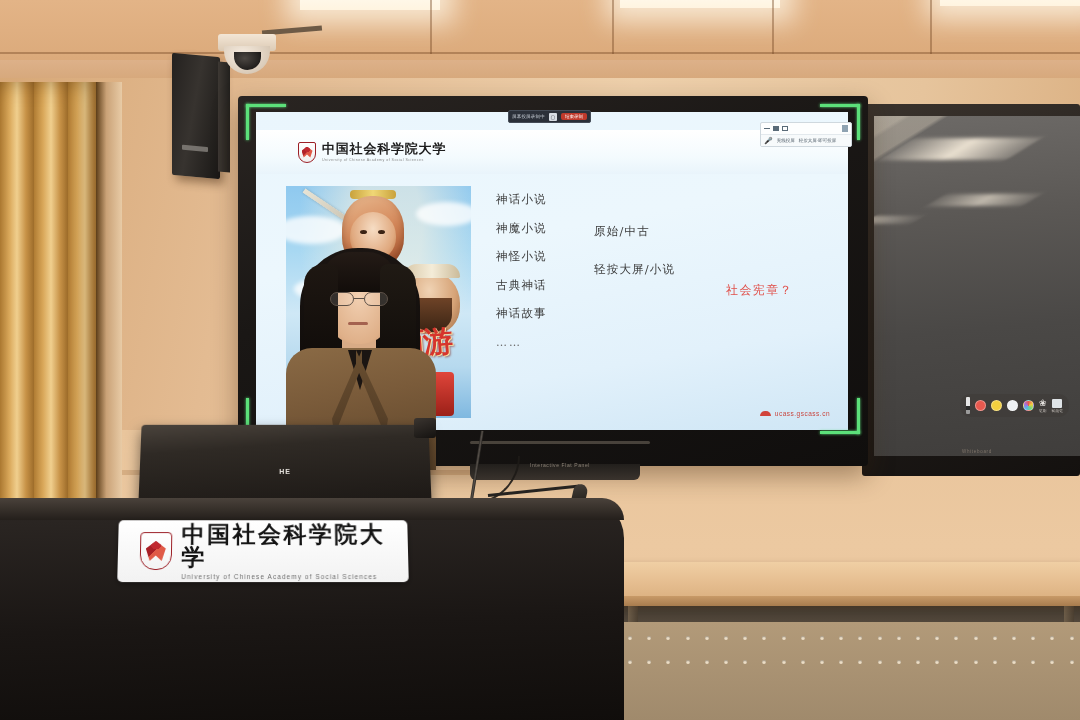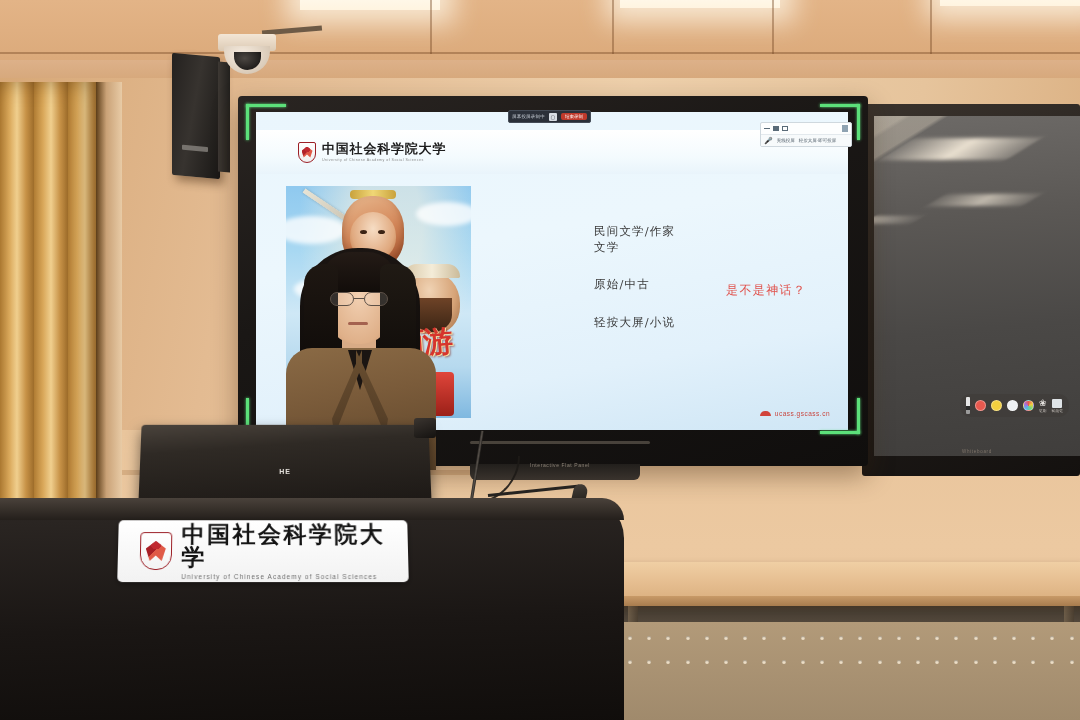--- a/index.html
+++ b/index.html
@@ -649,29 +649,35 @@
           </div>
         </div>
         <div class="pst-robe"></div>
         <div class="pst-beard-man"></div>
         <div class="pst-beard-hat"></div>
         <div class="pst-beard"></div>
         <div class="pst-red-bag"></div>
         <div class="pst-title">西游记</div>
       </div>
 
+      <div class="col1">
+        <div>神话小说</div>
+        <div>神魔小说</div>
+        <div>神怪小说</div>
+        <div>古典神话</div>
+        <div>神话故事</div>
+        <div class="dots">……</div>
+      </div>
 
       <div class="col2">
-        <div class="g" style="white-space:pre-line">民间文学/作家
-文学</div>
         <div class="g">原始/中古</div>
         <div>轻按大屏/小说</div>
       </div>
 
-      <div class="redq">是不是神话？</div>
+      <div class="redq">社会宪章？</div>
 
       <div class="slide-foot">
         <span class="foot-mark"></span>
         <span class="foot-url">ucass.gscass.cn</span>
       </div>
     </div>
   </div>
 
   <div class="corner c-tl">
       <i class="h"></i>

